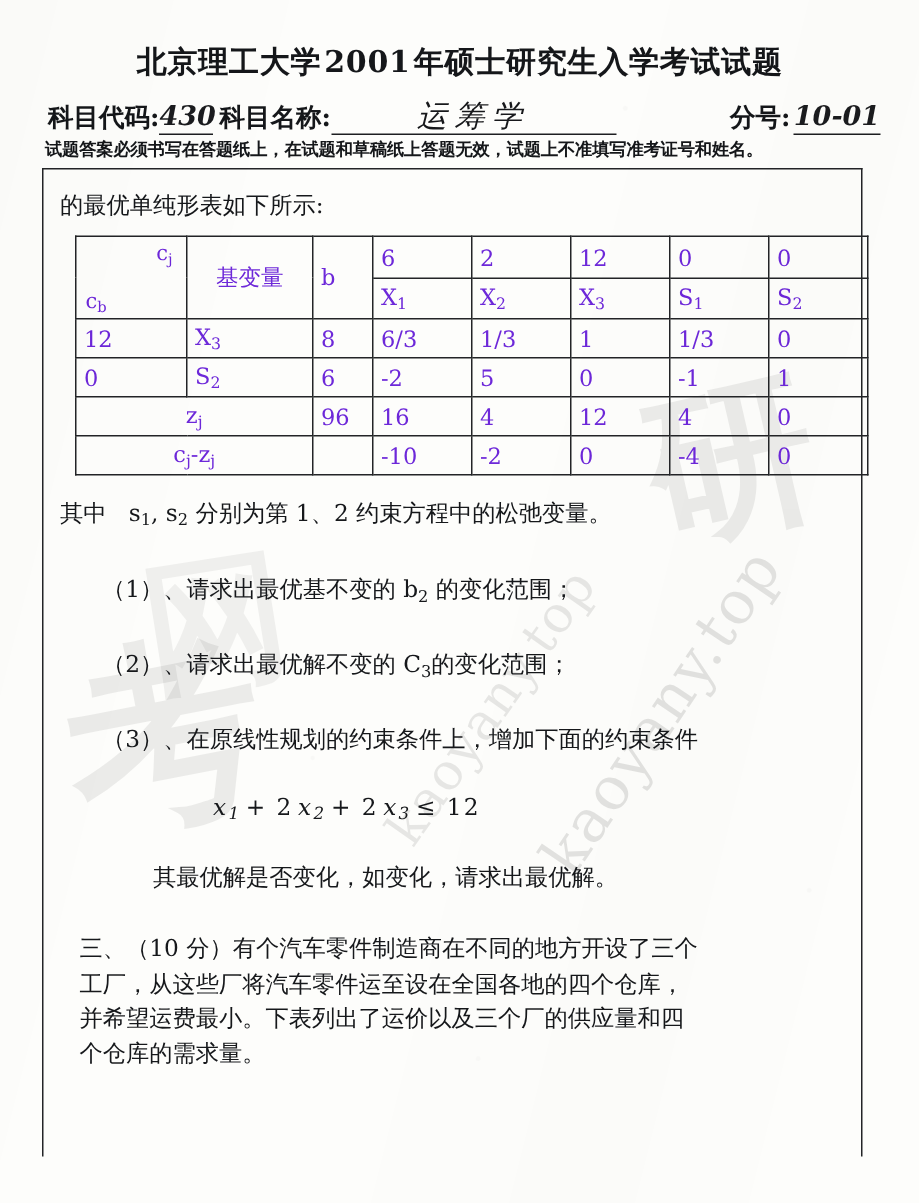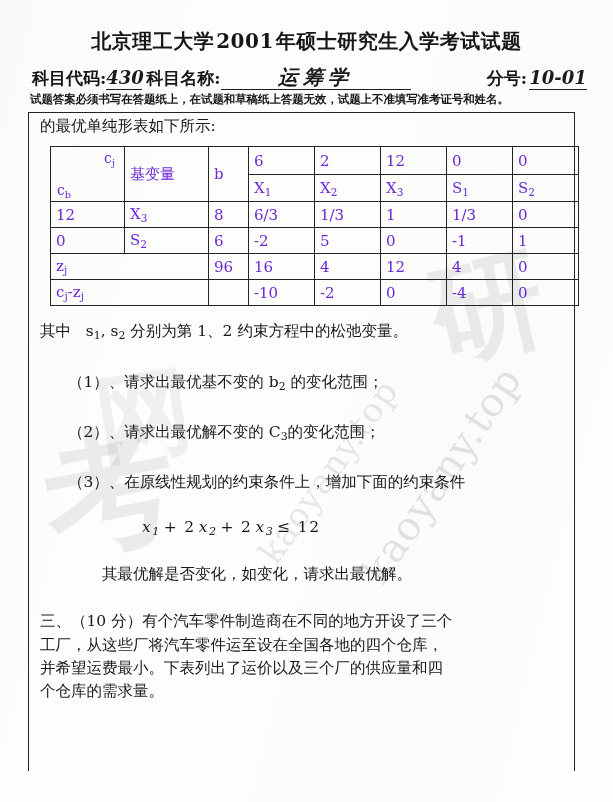--- a/index.html
+++ b/index.html
@@ -117,21 +117,21 @@
   }
   .hand {
     font-family: "DejaVu Serif", "Liberation Serif", serif;
     font-weight: 600;
     font-style: italic;
     font-size: 18px;
     color: #1b1c1f;
   }
   .hand-cjk {
     font-family: "DejaVu Serif", "Liberation Serif", serif;
-    font-weight: 700;
+    font-weight: 400;
     font-style: italic;
     font-size: 20px;
     letter-spacing: 5px;
     color: #17181b;
   }
   .rule {
     border-bottom: 1.4px solid #1d1e21;
     display: inline-block;
     text-align: center;
     line-height: 1.15;
@@ -159,21 +159,21 @@
     width: 545px; height: 658px;
     border-left: 1.6px solid #232427;
     border-right: 1.6px solid #232427;
     border-top: 1.6px solid #232427;
     z-index: 2;
   }
 
   
   #content {
     position: absolute;
-    left: 40px; top: 115px;
+    left: 40px; top: 126px;
     width: 526px;
     z-index: 4;
     font-family: "DejaVu Serif", "Liberation Serif", serif;
     font-size: 15.5px;
     color: #16181b;
   }
   .para {
     margin: 0 0 0 0;
     line-height: 1.5;
     white-space: nowrap;
@@ -229,36 +229,36 @@
     right: 9px; top: 3px;
     font-size: 14px;
   }
   .corner-cell .cb {
     position: absolute;
     left: 6px; bottom: 2px;
     font-size: 14px;
   }
   .mid-tall { height: 52px !important; }
   .cell-left { text-align: left; }
-  .cell-center { }
+  .cell-center { text-align: center; }
 
   
   #after-table { margin-top: 11px; }
   .q-indent  { padding-left: 28px; }
   .q-indent2 { padding-left: 28px; }
   .eq-line   { padding-left: 102px; letter-spacing: 1.5px; font-style: italic; }
   .eq-line .op { font-style: normal; padding: 0 3px; }
   .concl     { padding-left: 62px; }
   .gap-sm { height: 22px; }
   .gap-md { height: 26px; }
 
   #section3 .para { margin-bottom: 0; }
   #section3 .line { margin-bottom: 0; }
 
-  .lh-wide { line-height: 2.45; }
+  .lh-wide { line-height: 2.45; margin-left: 13px; }
 </style>
 </head>
 <body>
 
 <div id="page">
 
   <div class="wm wm-cjk-1">考</div>
   <div class="wm wm-cjk-2">研</div>
   <div class="wm wm-cjk-3">网</div>
   <div class="wm wm-latin">kaoyany.top</div>

